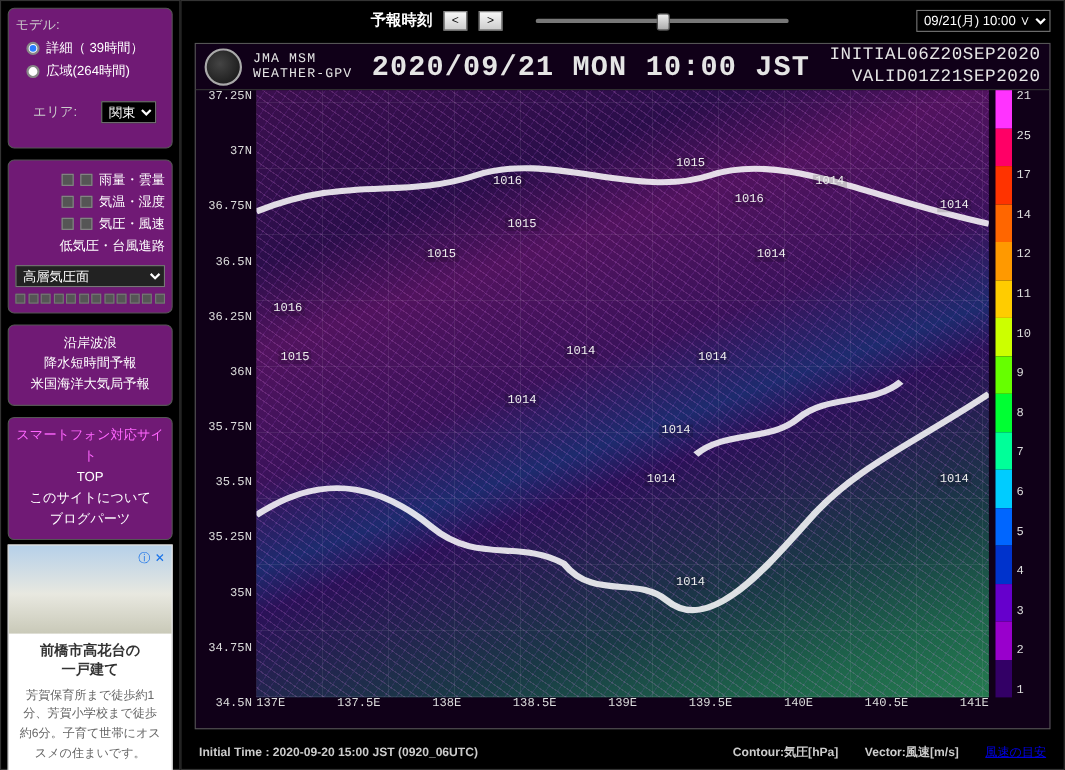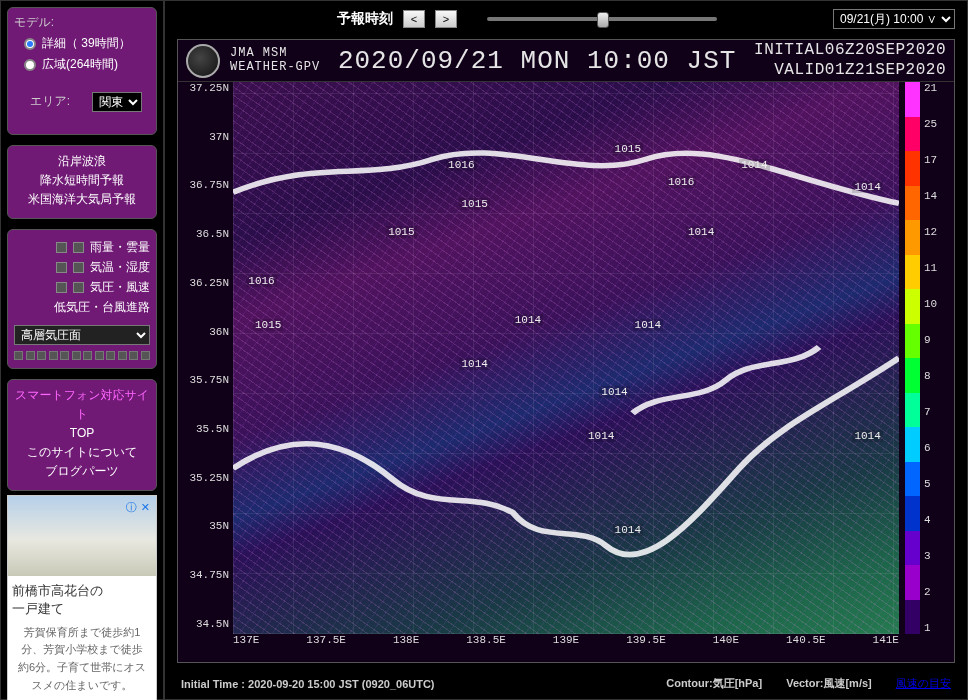--- a/index.html
+++ b/index.html
@@ -17,42 +17,42 @@
 .layer-row { display: flex; align-items: center; gap: 6px; justify-content: flex-end; font-size: 12px; margin: 3px 0; }
 .chk { width: 11px; height: 11px; background: #555; border: 1px solid #888; }
 .grey-select { width: 100%; background: #222; }
 .palette { display: flex; justify-content: space-between; margin-top: 6px; }
 .palette > span { width: 9px; height: 9px; background: #555; border: 1px solid #777; }
 .links { text-align: center; font-size: 12px; line-height: 1.6; }
 .pink a { color: #ff66ff; }
 .ad { background: #fff; color: #333; border: 1px solid #ccc; font-size: 11px; }
 .ad-hero { height: 80px; background: linear-gradient(180deg,#b6d0e9,#e8e8e0 55%,#c9c9b8); position: relative; }
 .ad-info { position: absolute; top: 4px; right: 6px; color: #1a73e8; font-size: 11px; display:flex; gap:4px; align-items:center;}
-.ad-title { font-weight: normal; font-size: 13px; padding: 6px 4px 2px; line-height: 1.4; }
+.ad-title { text-align: center; font-weight: bold; font-size: 13px; padding: 6px 4px 2px; line-height: 1.4; }
 .ad-body { padding: 4px 8px 6px; text-align: center; line-height: 1.6; color: #666; }
 .ad-arrow { width: 30px; height: 30px; border-radius: 50%; background: #222; color: #fff; margin: 4px auto 6px; display: flex; align-items: center; justify-content: center; font-size: 14px; }
 .main { flex: 1; background: #000; border: 1px solid #333; position: relative; }
 .topbar { display: flex; align-items: center; gap: 10px; padding: 8px 12px 4px; }
 .fc-label { font-size: 14px; font-weight: bold; margin-left: 160px; }
 .step-btn { width: 22px; height: 18px; border: 1px solid #888; background: linear-gradient(#f8f8f8,#ccc); color: #000; font-size: 11px; display: inline-flex; align-items: center; justify-content: center; cursor: pointer; }
 .slider { position: relative; width: 230px; height: 14px; margin-left: 20px; }
 .slider-track { position: absolute; top: 5px; left: 0; right: 0; height: 4px; background: #777; border-radius: 2px; }
 .slider-thumb { position: absolute; top: 0; left: 48%; width: 12px; height: 16px; background: linear-gradient(#eee,#aaa); border: 1px solid #555; border-radius: 3px; }
 .time-select { margin-left: auto; }
 .map-wrap { position: absolute; top: 38px; left: 12px; right: 12px; bottom: 36px; border: 1px solid #555; background: #100018; }
 .map-header { display: flex; align-items: center; height: 42px; padding: 2px 8px; font-family: "Courier New", monospace; color: #e5e5e5; gap: 10px; border-bottom: 1px solid #333; }
 .jma-logo { width: 34px; height: 34px; border: 2px solid #aaa; border-radius: 50%; position: relative; background: radial-gradient(circle at 40% 40%, #444, #111); }
 .jma-text { font-size: 12px; line-height: 1.1; letter-spacing: 1px; }
-.map-date { flex: 1; text-align: center; font-size: 26px; letter-spacing: 1px; font-weight: 400; }
+.map-date { flex: 1; text-align: center; font-size: 26px; letter-spacing: 1px; font-weight: 700; }
 .init-valid { font-size: 16px; line-height: 1.2; text-align: right; letter-spacing: 0.5px; }
 .plot { position: absolute; top: 42px; left: 55px; right: 55px; bottom: 28px; background: linear-gradient(160deg, #3b0f4e 0%, #2a0e4a 20%, #51135e 30%, #3a125a 45%, #1d2b6e 55%, #2b1158 60%, #193a45 78%, #1d644a 90%, #257a4f 100%); overflow: hidden; }
 .plot::before, .plot::after { content: ""; position: absolute; inset: 0; }
 .plot::before { background-image: repeating-linear-gradient(35deg, rgba(255,150,255,0.16) 0 1px, transparent 1px 7px), repeating-linear-gradient(-55deg, rgba(200,100,255,0.10) 0 1px, transparent 1px 9px); }
 .plot::after { background-image: repeating-linear-gradient(0deg, rgba(255,255,255,0.08) 0 1px, transparent 1px 60px), repeating-linear-gradient(90deg, rgba(255,255,255,0.08) 0 1px, transparent 1px 60px); }
-.yaxis { position: absolute; top: 42px; left: 0; width: 55px; bottom: 32px; display: flex; flex-direction: column; justify-content: space-between; font-family: "Courier New", monospace; font-size: 11px; color: #ddd; text-align: right; padding: 0 4px; }
+.yaxis { position: absolute; top: 42px; left: 0; width: 55px; bottom: 16px; display: flex; flex-direction: column; justify-content: space-between; font-family: "Courier New", monospace; font-size: 11px; color: #ddd; text-align: right; padding: 0 4px; }
 .xaxis { position: absolute; left: 55px; right: 55px; bottom: 10px; height: 18px; display: flex; justify-content: space-between; font-family: "Courier New", monospace; font-size: 11px; color: #ddd; }
 .cbar { position: absolute; top: 42px; right: 34px; width: 15px; bottom: 28px; display: flex; flex-direction: column; }
 .cbar > div { flex: 1; }
 .cbar-ticks { position: absolute; top: 42px; right: 6px; width: 24px; bottom: 28px; display: flex; flex-direction: column; justify-content: space-between; font-family: "Courier New", monospace; font-size: 11px; color: #ddd; text-align: left; }
 .clab { position: absolute; font-family: "Courier New", monospace; font-size: 11px; color: #eee; background: rgba(0,0,0,0.15); padding: 0 2px; }
 .coast { position:absolute; stroke:#fff; stroke-width:1; fill:none; opacity:0.85; }
 .footer { position: absolute; bottom: 8px; left: 16px; right: 16px; display: flex; align-items: center; font-size: 11px; color: #ccc; gap: 30px; }
 .footer .r { margin-left: auto; display: flex; gap: 24px; align-items: flex-end; }
 .uline { text-decoration: underline; }
 </style>
@@ -69,60 +69,60 @@
     <div class="radio-row">
       <span class="radio"></span>
       <span>広域(264時間)</span>
     </div>
     <div class="area-row">
       <span class="label" style="margin:16px">エリア:</span>
       <select><option>関東</option></select>
     </div>
   </div>
 
+  <div class="panel">
+    <div class="layer-row">
+        <span class="chk"></span>
+        <span class="chk"></span>
+        <span>雨量・雲量</span>
+      </div>
+    <div class="layer-row">
+        <span class="chk"></span>
+        <span class="chk"></span>
+        <span>気温・湿度</span>
+      </div>
+    <div class="layer-row">
+        <span class="chk"></span>
+        <span class="chk"></span>
+        <span>気圧・風速</span>
+      </div>
+    <div class="layer-row">
+        <span>低気圧・台風進路</span>
+      </div>
+    <select class="grey-select" style="margin-top:6px"><option>高層気圧面</option></select>
+    <div class="palette">
+        <span></span>
+        <span></span>
+        <span></span>
+        <span></span>
+        <span></span>
+        <span></span>
+        <span></span>
+        <span></span>
+        <span></span>
+        <span></span>
+        <span></span>
+        <span></span>
+      </div>
+  </div>
+
   <div class="panel links">
     <a href="#">沿岸波浪</a><br>
     <a href="#">降水短時間予報</a><br>
     <a href="#">米国海洋大気局予報</a>
-  </div>
-
-  <div class="panel">
-    <div class="layer-row">
-        <span class="chk"></span>
-        <span class="chk"></span>
-        <span>雨量・雲量</span>
-      </div>
-    <div class="layer-row">
-        <span class="chk"></span>
-        <span class="chk"></span>
-        <span>気温・湿度</span>
-      </div>
-    <div class="layer-row">
-        <span class="chk"></span>
-        <span class="chk"></span>
-        <span>気圧・風速</span>
-      </div>
-    <div class="layer-row">
-        <span>低気圧・台風進路</span>
-      </div>
-    <select class="grey-select" style="margin-top:6px"><option>高層気圧面</option></select>
-    <div class="palette">
-        <span></span>
-        <span></span>
-        <span></span>
-        <span></span>
-        <span></span>
-        <span></span>
-        <span></span>
-        <span></span>
-        <span></span>
-        <span></span>
-        <span></span>
-        <span></span>
-      </div>
   </div>
 
   <div class="panel links pink">
     <a href="#">スマートフォン対応サイト</a><br>
     <a href="#" style="color:#fff">TOP</a><br>
     <a href="#" style="color:#fff">このサイトについて</a><br>
     <a href="#" style="color:#fff">ブログパーツ</a>
   </div>
 
   <div class="ad">

